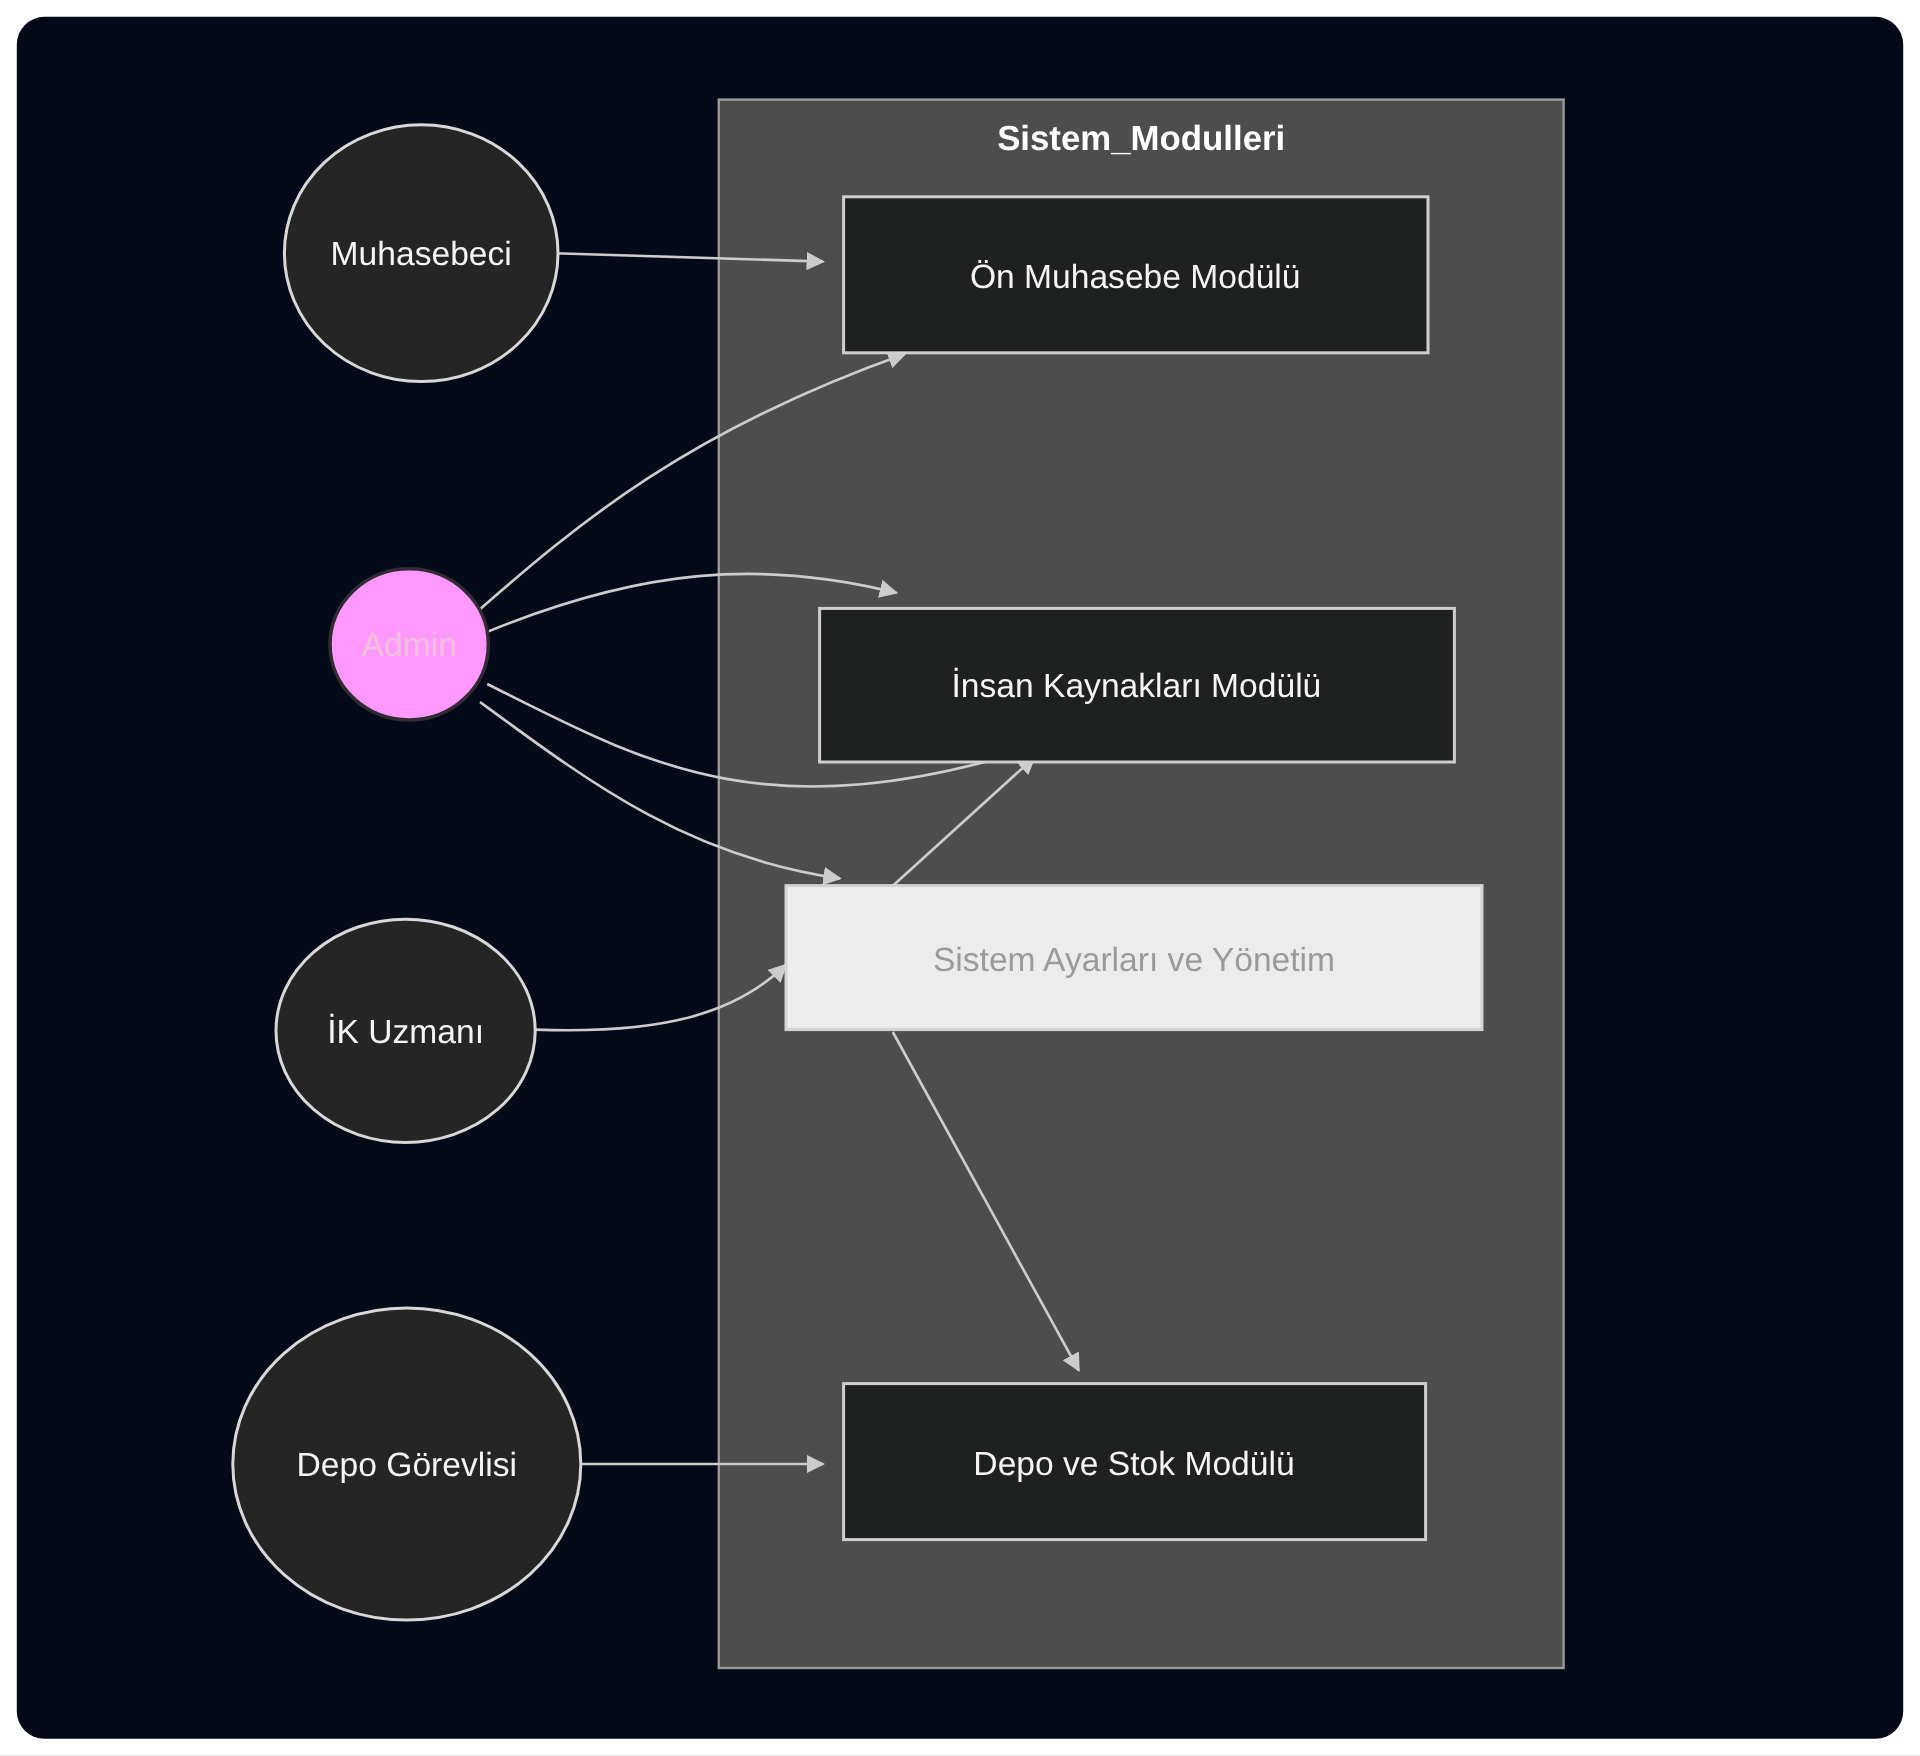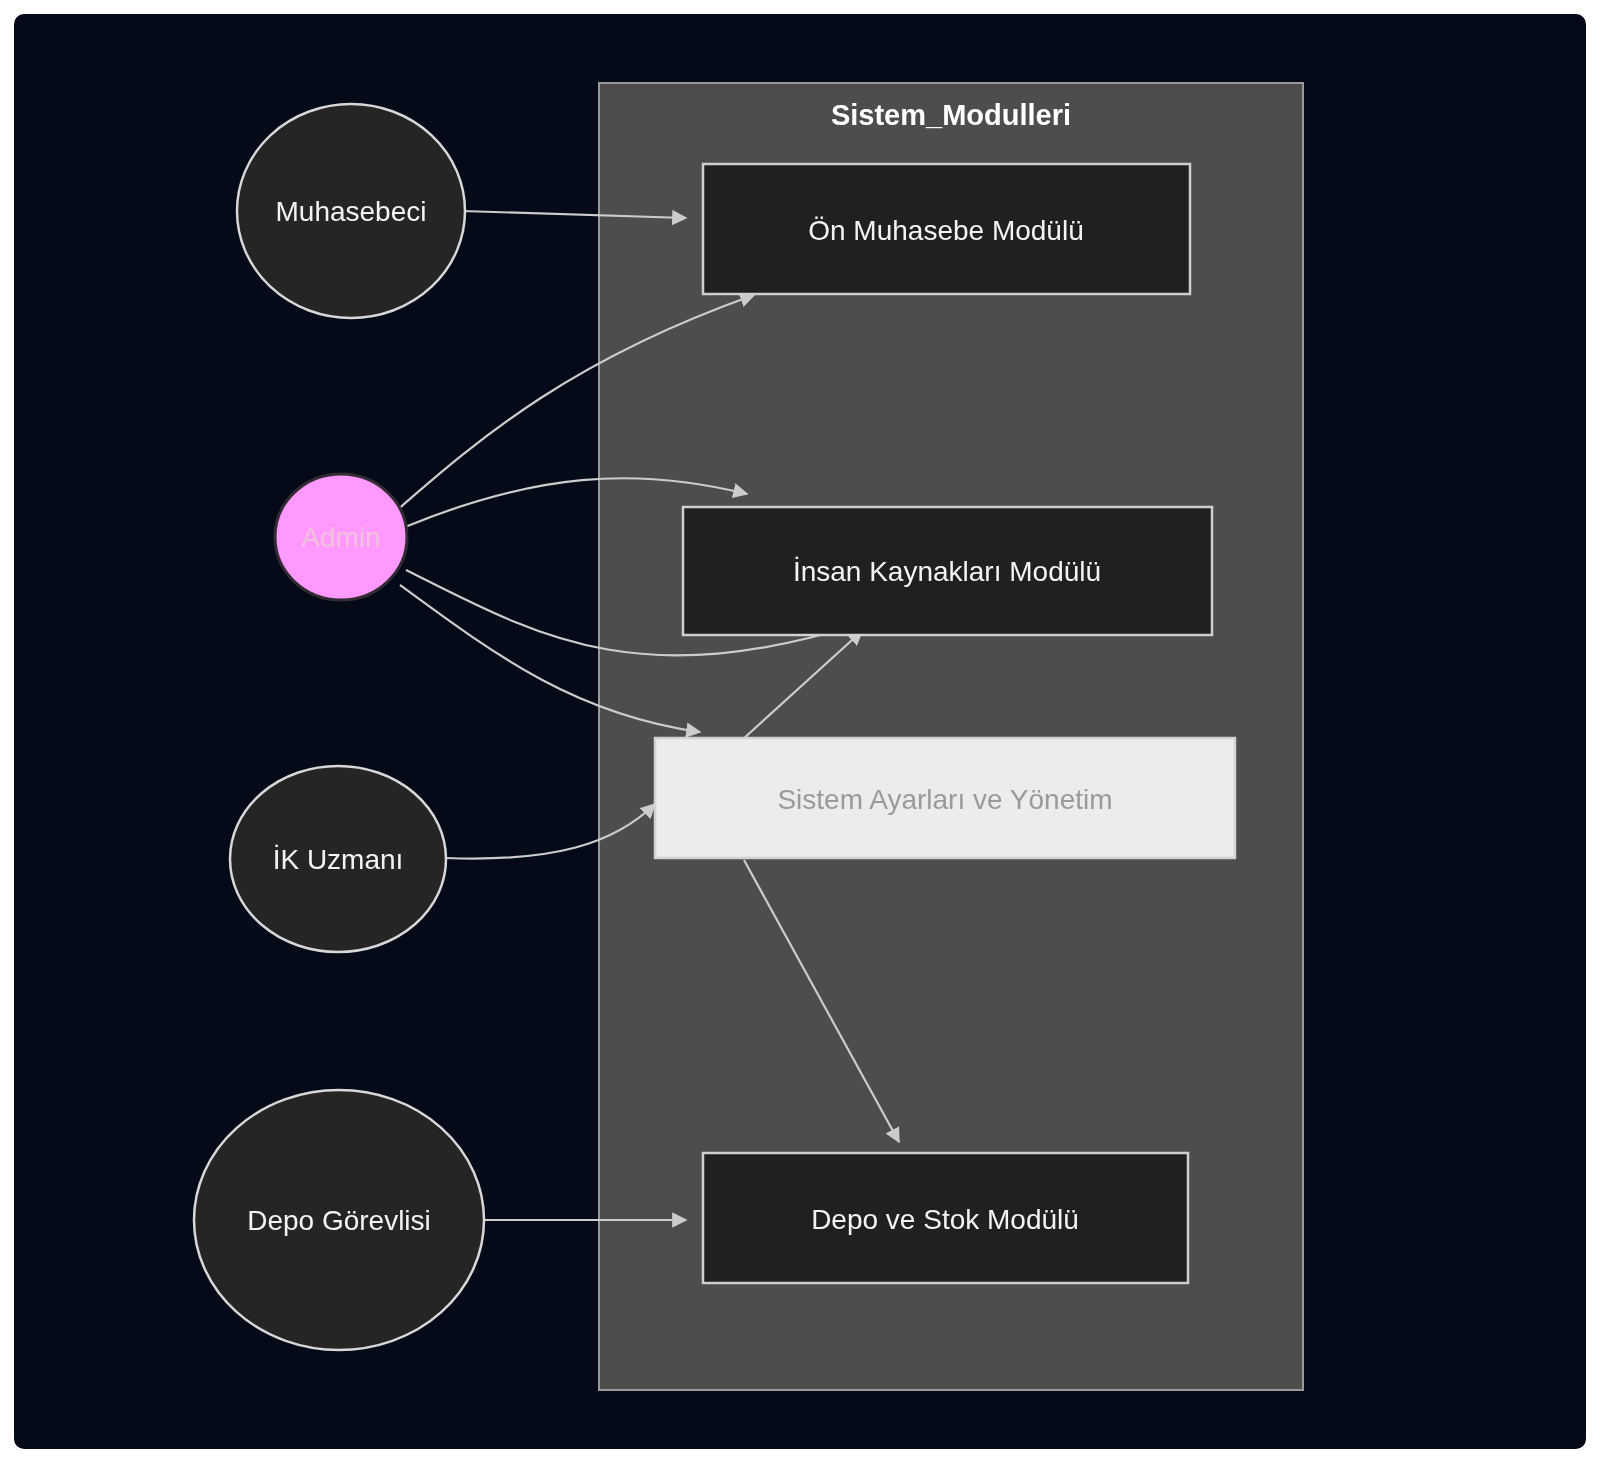--- a/index.html
+++ b/index.html
@@ -23,21 +23,21 @@
   }
 
   
   #canvas {
     position: absolute;
     left: 14px;
     top: 14px;
     width: 1572px;
     height: 1435px;
     background: #050a18;
-    border-radius: 10px;
+    border-radius: 23px;
     overflow: hidden;
   }
 
   #diagram-svg {
     position: absolute;
     left: 0;
     top: 0;
     width: 1572px;
     height: 1435px;
     display: block;

